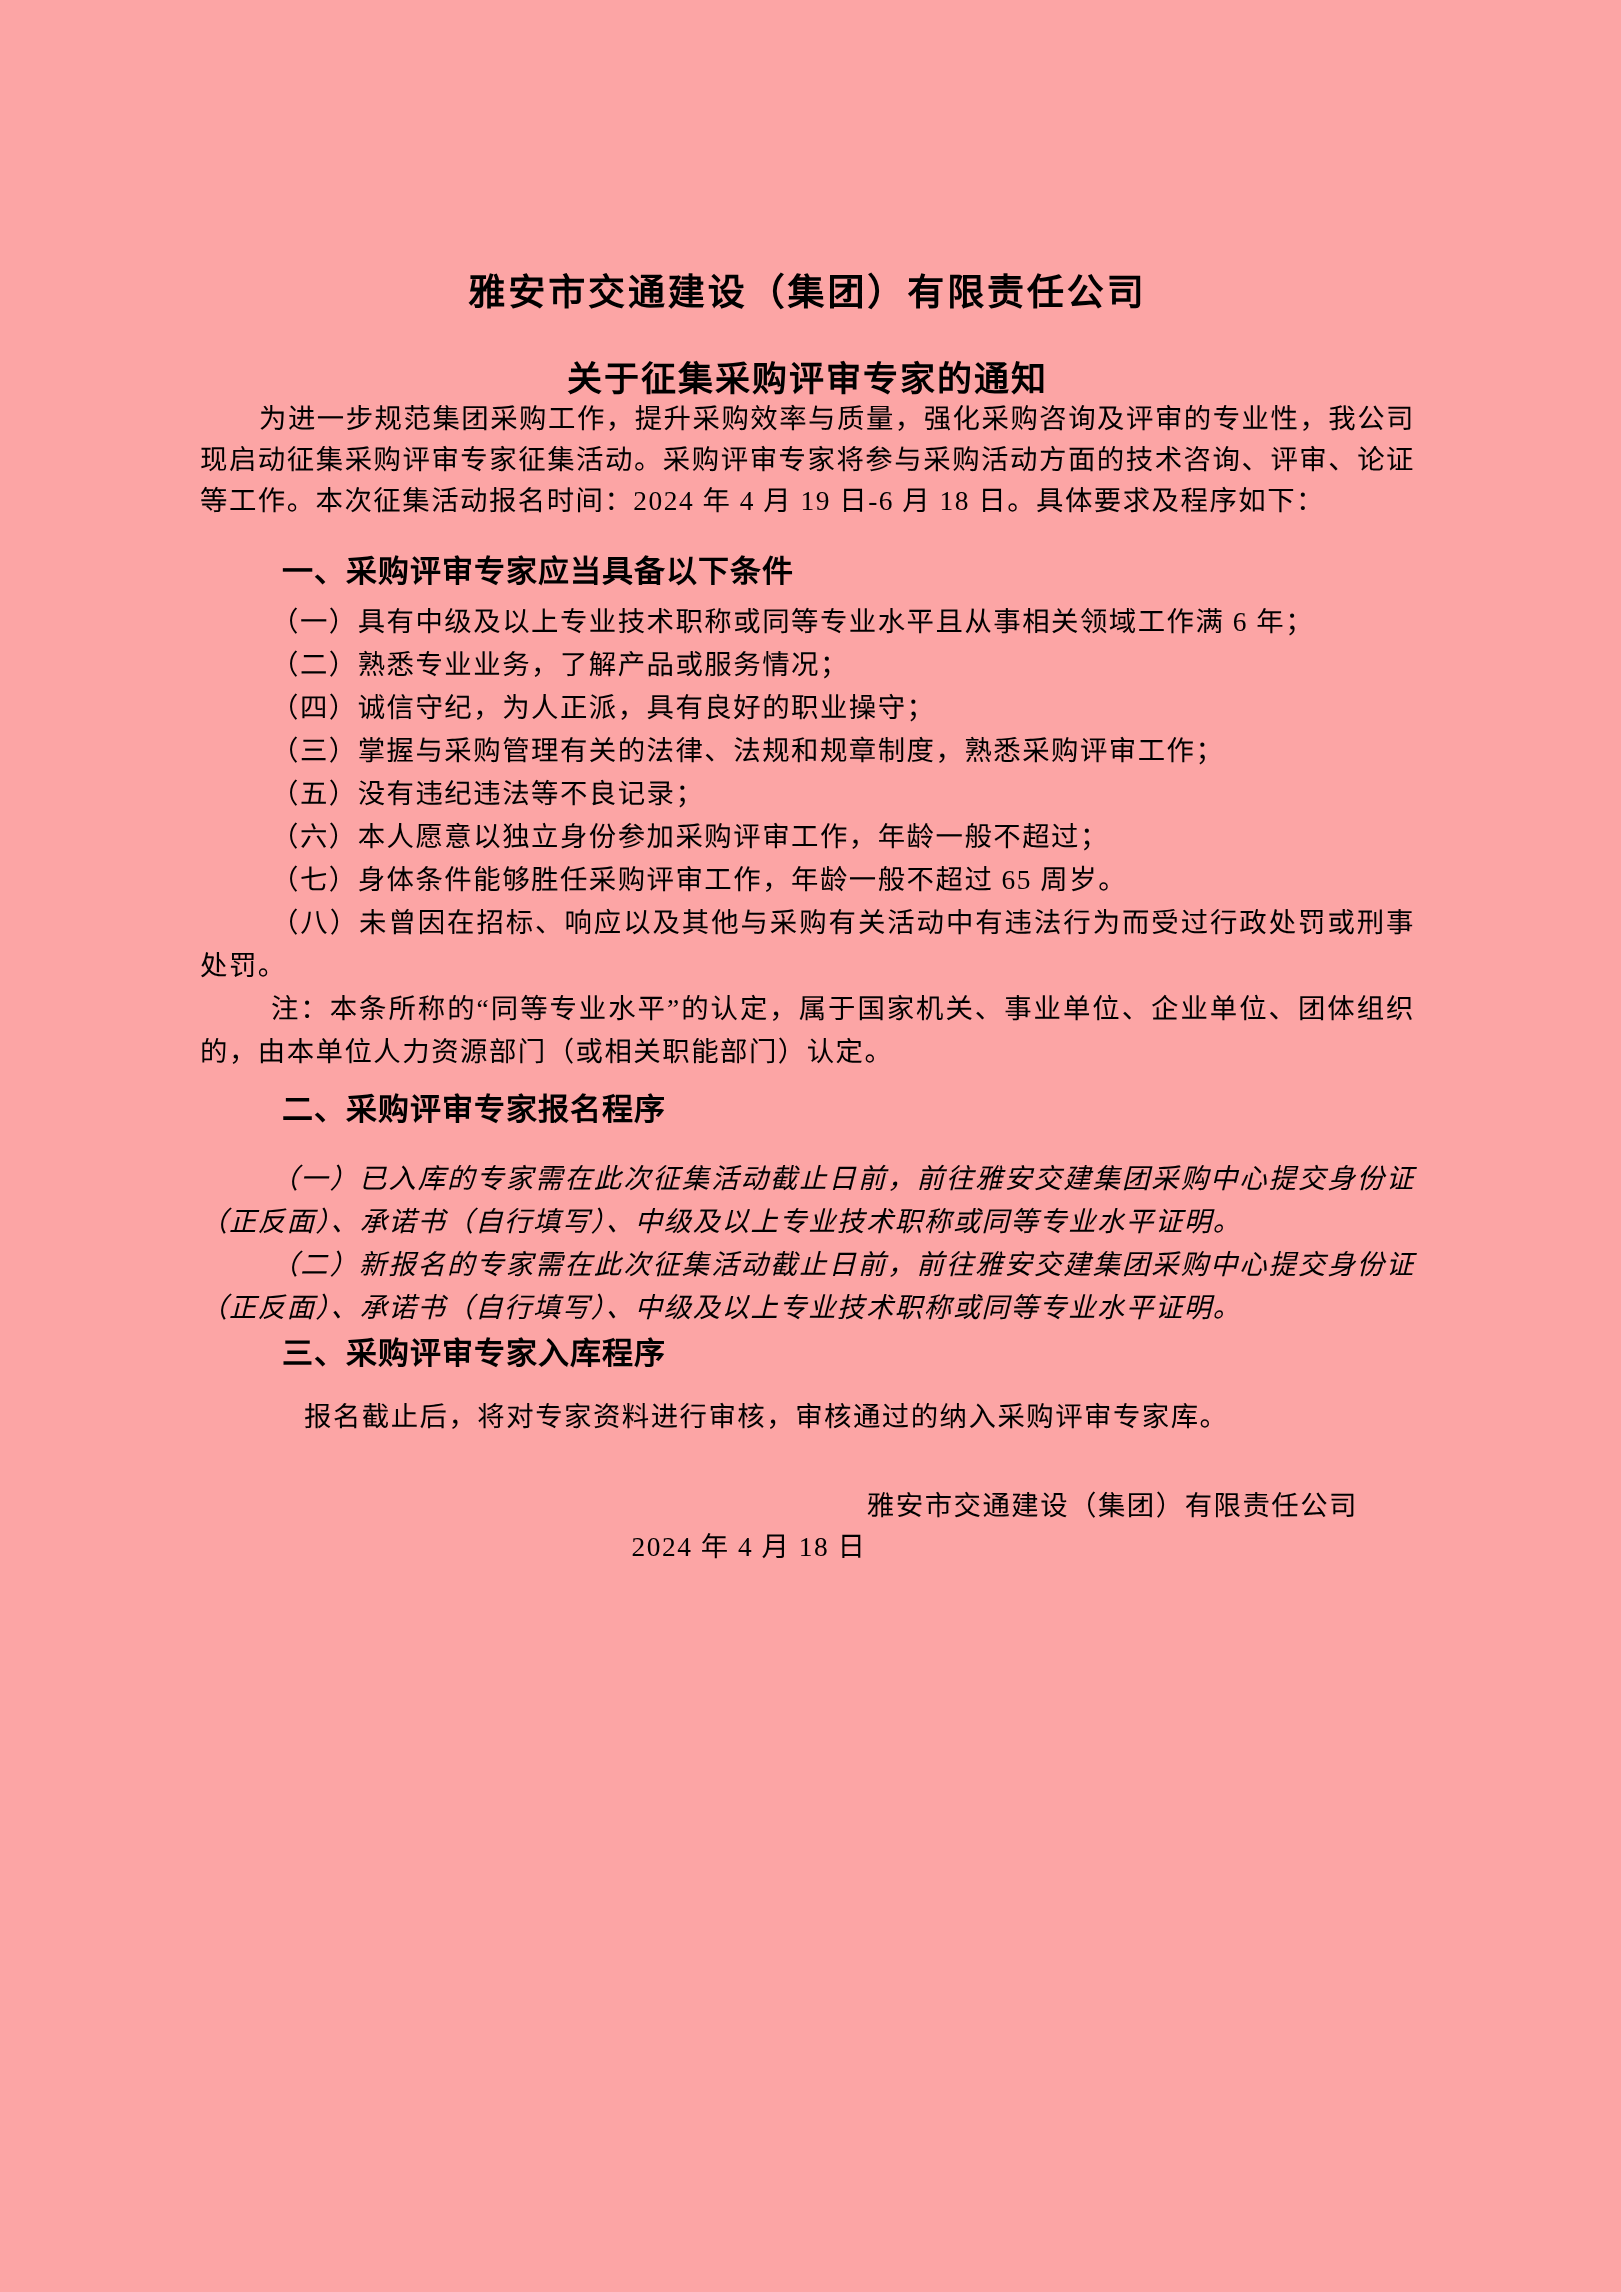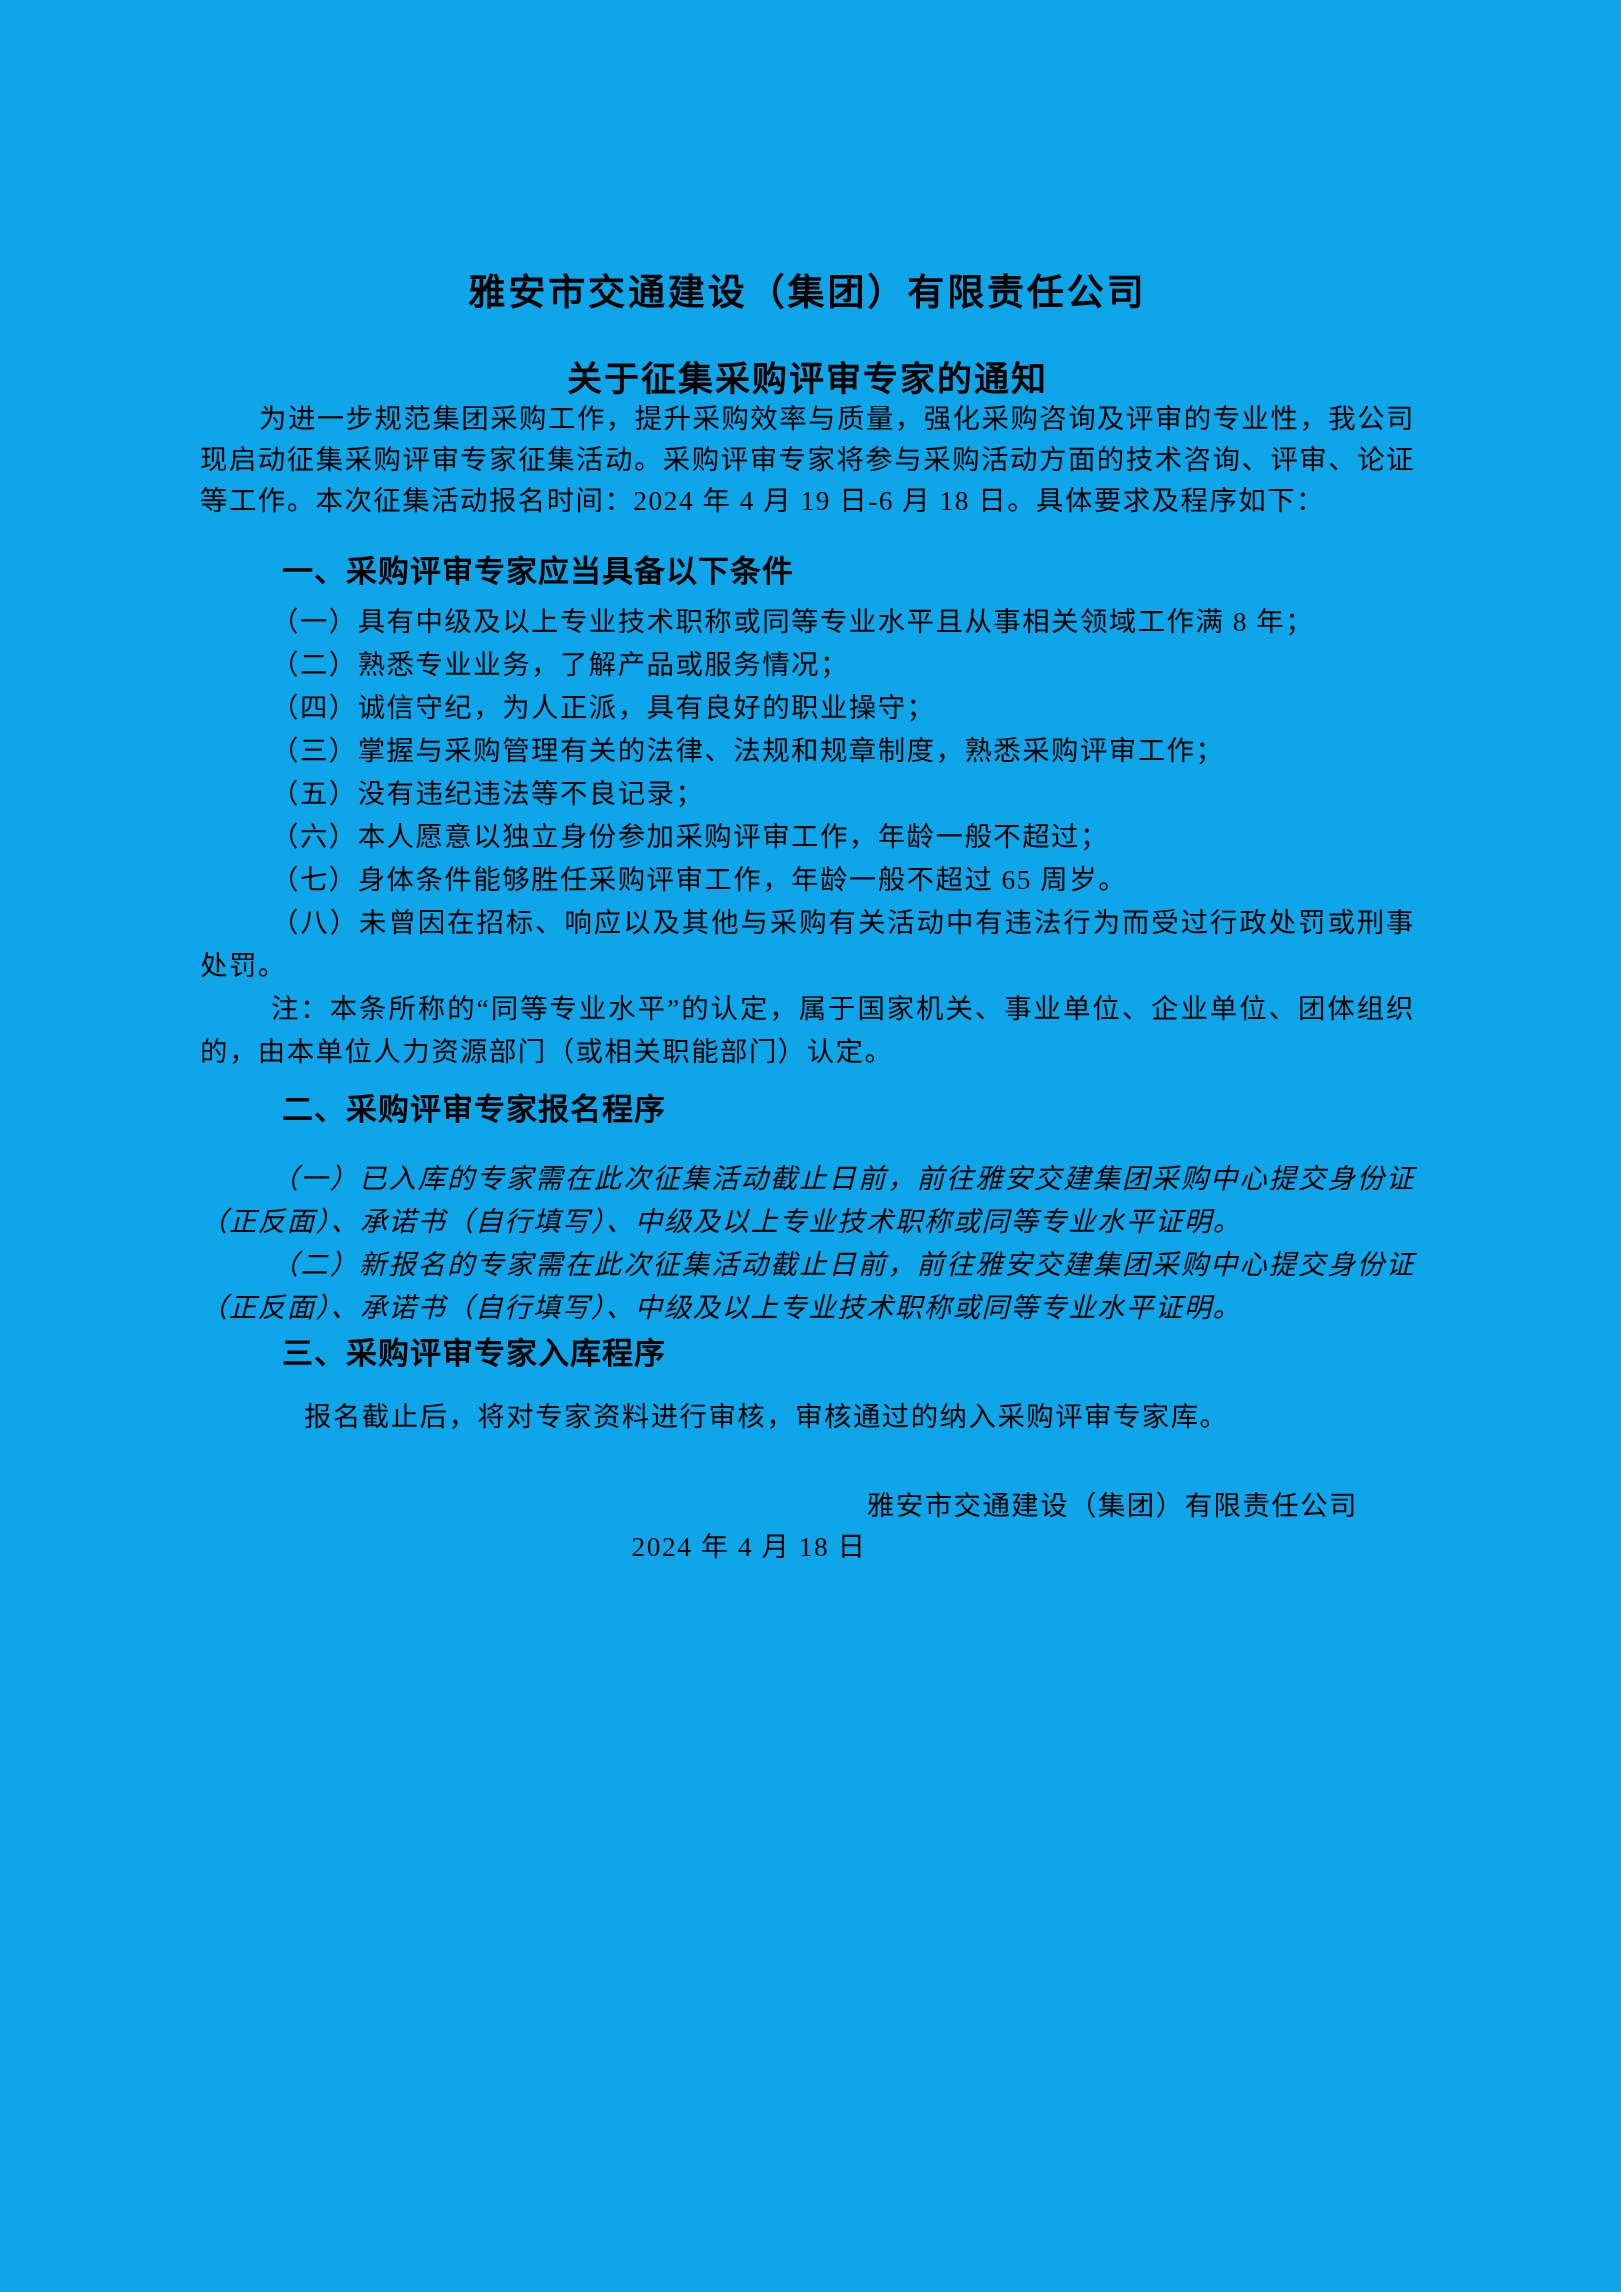--- a/index.html
+++ b/index.html
@@ -4,21 +4,21 @@
 <style>
   html, body {
     margin: 0;
     padding: 0;
     background: #ffffff;
   }
   .page {
     position: relative;
     width: 1621px;
     height: 2293px;
-    background: #0ea5e9;
+    background: #fca5a5;
     overflow: hidden;
     color: #000000;
     font-family: "Liberation Serif", "DejaVu Serif", serif;
   }
   .content {
     position: absolute;
     left: 200px;
     top: 0;
     width: 1215px;
   }
@@ -101,21 +101,21 @@
 <div class="page">
   <div class="content">
 
     <p class="doc-title first">雅安市交通建设（集团）有限责任公司</p>
     <p class="doc-title second">关于征集采购评审专家的通知</p>
 
     <p class="body-text intro">为进一步规范集团采购工作，提升采购效率与质量，强化采购咨询及评审的专业性，我公司现启动征集采购评审专家征集活动。采购评审专家将参与采购活动方面的技术咨询、评审、论证等工作。本次征集活动报名时间：2024 年 4 月 19 日-6 月 18 日。具体要求及程序如下：</p>
 
     <p class="sec-heading h1">一、采购评审专家应当具备以下条件</p>
     <div class="cond-list">
-      <p>（一）具有中级及以上专业技术职称或同等专业水平且从事相关领域工作满 8 年；</p>
+      <p>（一）具有中级及以上专业技术职称或同等专业水平且从事相关领域工作满 6 年；</p>
       <p>（二）熟悉专业业务，了解产品或服务情况；</p>
       <p>（四）诚信守纪，为人正派，具有良好的职业操守；</p>
       <p>（三）掌握与采购管理有关的法律、法规和规章制度，熟悉采购评审工作；</p>
       <p>（五）没有违纪违法等不良记录；</p>
       <p>（六）本人愿意以独立身份参加采购评审工作，年龄一般不超过；</p>
       <p>（七）身体条件能够胜任采购评审工作，年龄一般不超过 65 周岁。</p>
       <p>（八）未曾因在招标、响应以及其他与采购有关活动中有违法行为而受过行政处罚或刑事处罚。</p>
       <p class="note">注：本条所称的“同等专业水平”的认定，属于国家机关、事业单位、企业单位、团体组织的，由本单位人力资源部门（或相关职能部门）认定。</p>
     </div>
 

